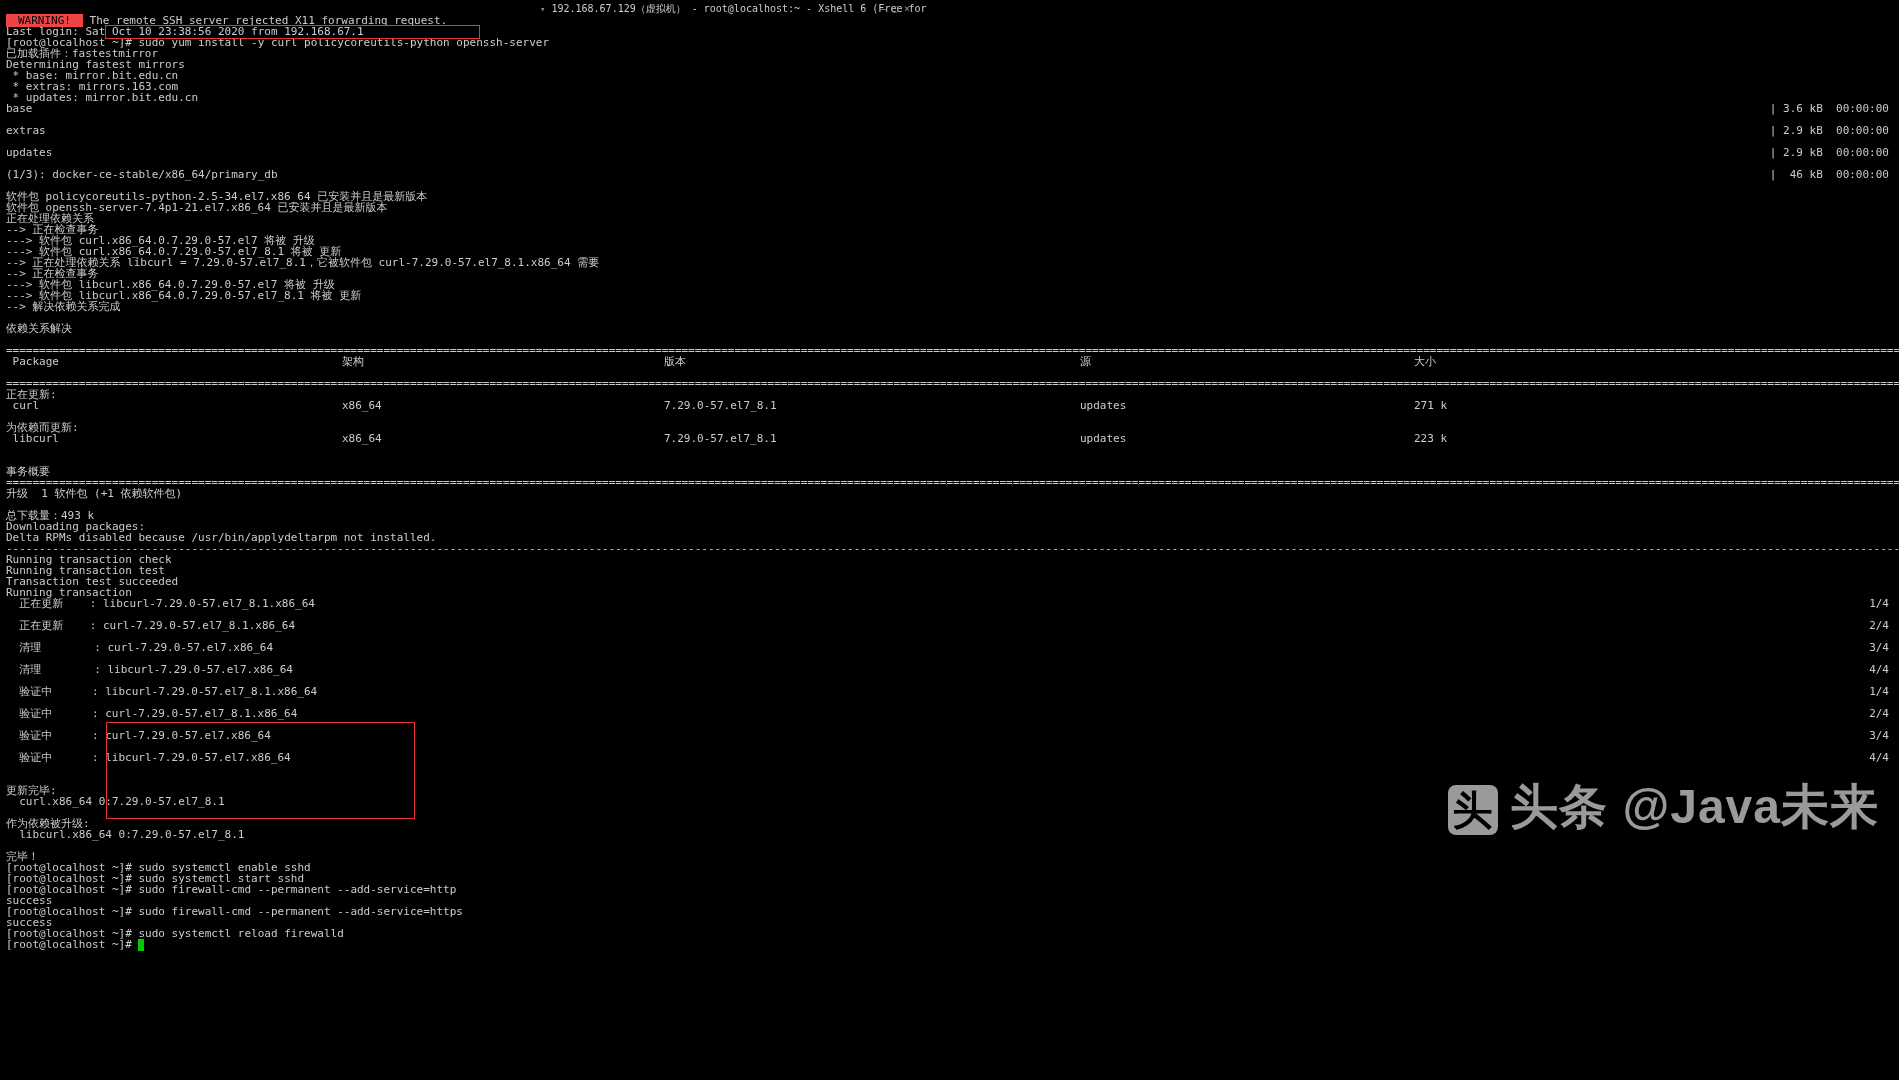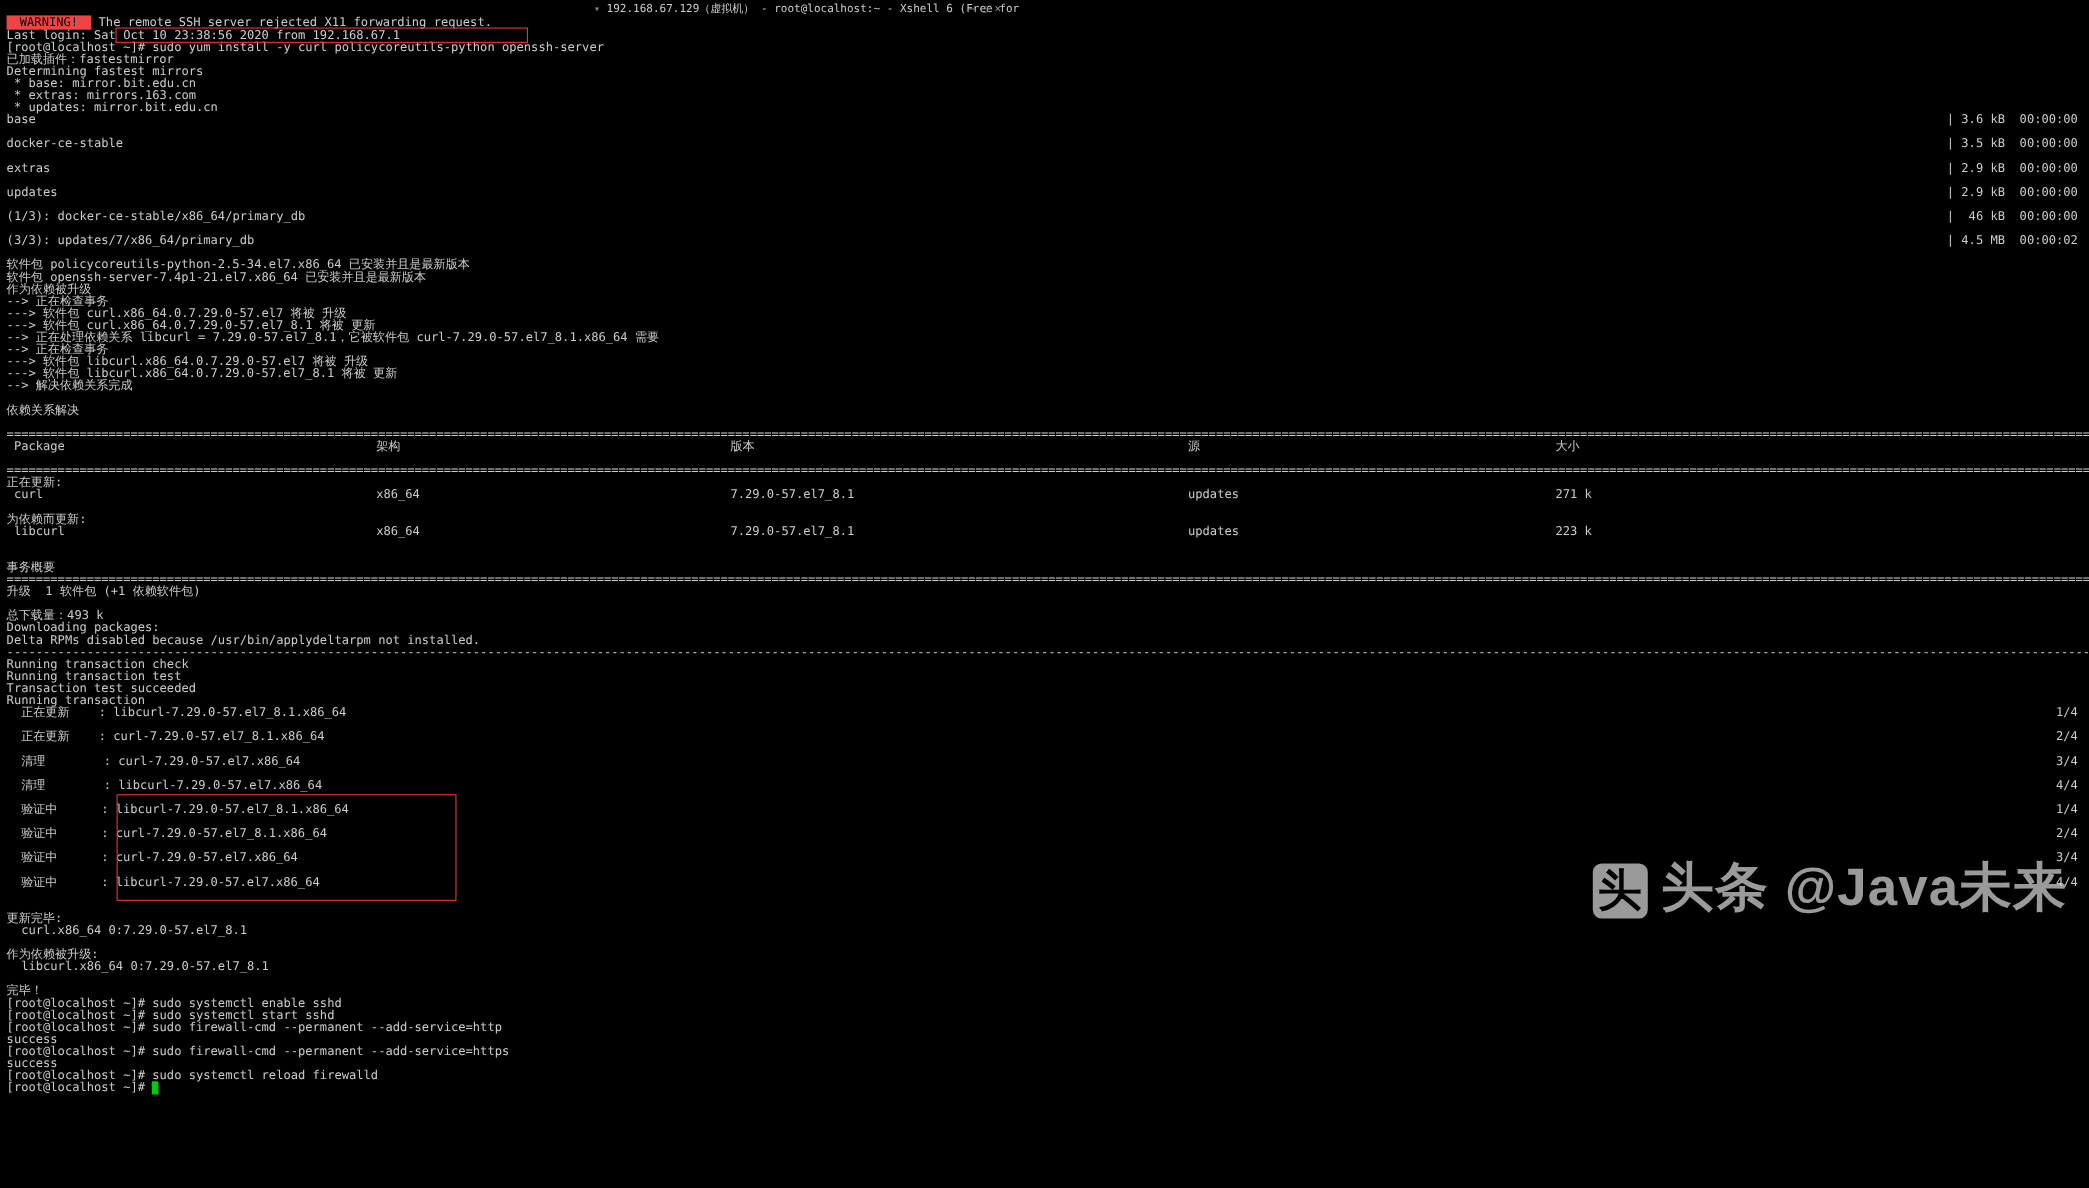--- a/index.html
+++ b/index.html
@@ -105,28 +105,26 @@
 <div class="terminal">
 <span class="warn">WARNING!</span><span> The remote SSH server rejected X11 forwarding request.</span>
 <span>Last login: Sat Oct 10 23:38:56 2020 from 192.168.67.1</span>
 <span>[root@localhost ~]# </span><span>sudo yum install -y curl policycoreutils-python openssh-server</span>
 <span>已加载插件：fastestmirror</span>
 <span>Determining fastest mirrors</span>
 <span> * base: mirror.bit.edu.cn</span>
 <span> * extras: mirrors.163.com</span>
 <span> * updates: mirror.bit.edu.cn</span>
 <div style="position:relative"><span>base</span><span class="rcol">| 3.6 kB  00:00:00</span></div>
-<div style="position:relative"><span>docker-ce-stable</span><span class="rcol">| 3.5 kB  00:00:00</span></div>
 <div style="position:relative"><span>extras</span><span class="rcol">| 2.9 kB  00:00:00</span></div>
 <div style="position:relative"><span>updates</span><span class="rcol">| 2.9 kB  00:00:00</span></div>
 <div style="position:relative"><span>(1/3): docker-ce-stable/x86_64/primary_db</span><span class="rcol">|  46 kB  00:00:00</span></div>
-<div style="position:relative"><span>(3/3): updates/7/x86_64/primary_db</span><span class="rcol">| 4.5 MB  00:00:02</span></div>
 <span>软件包 policycoreutils-python-2.5-34.el7.x86_64 已安装并且是最新版本</span>
 <span>软件包 openssh-server-7.4p1-21.el7.x86_64 已安装并且是最新版本</span>
-<span>作为依赖被升级</span>
+<span>正在处理依赖关系</span>
 <span>--&gt; 正在检查事务</span>
 <span>---&gt; 软件包 curl.x86_64.0.7.29.0-57.el7 将被 升级</span>
 <span>---&gt; 软件包 curl.x86_64.0.7.29.0-57.el7_8.1 将被 更新</span>
 <span>--&gt; 正在处理依赖关系 libcurl = 7.29.0-57.el7_8.1，它被软件包 curl-7.29.0-57.el7_8.1.x86_64 需要</span>
 <span>--&gt; 正在检查事务</span>
 <span>---&gt; 软件包 libcurl.x86_64.0.7.29.0-57.el7 将被 升级</span>
 <span>---&gt; 软件包 libcurl.x86_64.0.7.29.0-57.el7_8.1 将被 更新</span>
 <span>--&gt; 解决依赖关系完成</span>
 
 <span>依赖关系解决</span>

